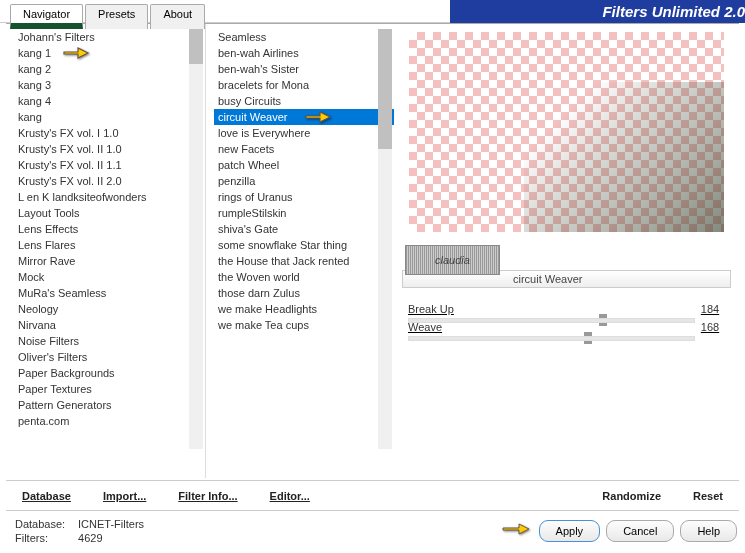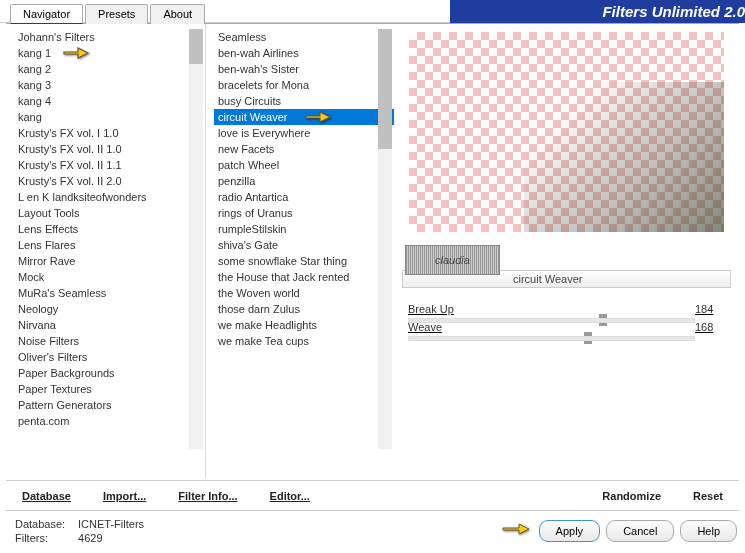--- a/index.html
+++ b/index.html
@@ -2,21 +2,21 @@
 <html><head>
 <meta charset="utf-8">
 <style>
 * { box-sizing: border-box; margin: 0; padding: 0; font-family: 'Segoe UI', Tahoma, sans-serif; font-size: 11px; }
 body { background: #fff; width: 745px; height: 553px; overflow: hidden; position: relative; }
 .hdr { height: 23px; background: #fff; border-bottom: 1px solid #ccc; position: relative; }
 .hdr-band { position: absolute; right: 0; top: 0; height: 23px; width: 295px; background: #1e3d9f; display: flex; align-items: center; justify-content: flex-end; }
 .hdr-title { color: #fff; font-weight: bold; font-style: italic; font-size: 15px; }
 .tabs { display: flex; position: absolute; left: 10px; top: 4px; }
 .tab { padding: 3px 12px; border: 1px solid #aaa; border-bottom: none; background: #f0f0f0; border-radius: 2px 2px 0 0; margin-right: 2px; cursor: pointer; }
-.tab.active { background: #fff; border-bottom: 1px solid #14532d; position: relative; z-index: 2; }
+.tab.active { background: #fff; border-bottom: 6px solid #14532d; position: relative; z-index: 2; }
 .main { display: flex; height: 455px; border-top: 1px solid #aaa; margin: 0 6px; }
 .col1 { width: 200px; border-right: 1px solid #ddd; padding: 5px 0 5px 8px; overflow: hidden; position: relative; }
 .col2 { width: 188px; padding: 5px 0 5px 8px; overflow: hidden; position: relative; }
 .col3 { flex: 1; padding: 8px; position: relative; }
 .list { height: 420px; overflow-y: auto; }
 .item { padding: 2px 4px; color: #333; cursor: pointer; white-space: nowrap; position: relative; }
 .item.sel { background: #0078d7; color: #fff; }
 .scrollbar { position: absolute; right: 2px; top: 5px; width: 14px; height: 420px; background: #f0f0f0; }
 .thumb { width: 100%; height: 35px; background: #c0c0c0; position: absolute; top: 0; }
 .preview { width: 315px; height: 200px; margin: 0 auto; background-image:
@@ -26,21 +26,21 @@
 .pvfx { position: absolute; right: 0; bottom: 0; width: 200px; height: 150px;
   background: linear-gradient(135deg,transparent 20%,rgba(80,90,70,0.2) 40%,rgba(60,70,50,0.4) 70%,rgba(50,60,40,0.6) 100%);
 }
 .watermark { position: absolute; left: 405px; top: 245px; width: 95px; height: 30px;
   background: repeating-linear-gradient(90deg,#999 0,#999 1px,#ccc 1px,#ccc 2px);
   display:flex; align-items:center; justify-content:center; color:#444; font-style:italic; font-size:12px; border:1px solid #888;}
 .fname-bar { margin-top: 38px; height: 18px; background: linear-gradient(#fff,#eee); border: 1px solid #ccc; display:flex; align-items:center; padding-left: 110px; color:#444; }
 .sliders { margin-top: 12px; text-decoration: underline; }
 .srow { display: flex; justify-content: space-between; padding: 3px 6px; color: #333; position: relative; }
 .srow::after { content:''; position:absolute; left:6px; right:36px; top:18px; height:3px; background:#e6e6e6; border:1px solid #ddd; }
-.sval { width: 30px; text-align: left; }
+.sval { width: 30px; text-align: center; }
 .handle { position:absolute; top:14px; width:8px; height:12px; background:#999; }
 .btnrow { display: flex; height: 26px; align-items: center; border-top: 1px solid #ccc; margin: 2px 6px 0; padding-top: 4px; }
 .btnrow .lbtn { padding: 2px 16px; font-weight: bold; color: #222; cursor: pointer; }
 .btnrow .sp { flex: 1; }
 .footer { height: 40px; border-top: 1px solid #ccc; margin: 4px 6px 0; display: flex; align-items: center; padding: 4px 2px; }
 .footer .info { color: #333; line-height: 14px; margin-left: 7px; }
 .footer .info span { display: inline-block; width: 60px; }
 .footer .sp { flex: 1; }
 .btn { padding: 4px 16px; border: 1px solid #aaa; background: linear-gradient(#fdfdfd,#e9e9e9); margin-left: 6px; cursor: pointer; border-radius: 9px; }
 .btn.primary { border: 1px solid #4a90d9; }
@@ -108,21 +108,20 @@
         <div class="item">busy Circuits</div>
         <div class="item sel">circuit Weaver<span class="pointer" style="position: absolute; left: 90px; top: -3px;"><span class="hand"><svg width="30" height="22" viewBox="0 0 30 22">
                 <g transform="translate(2,2)">
                   <path d="M0 8 L14 8 L14 4 L24 9 L14 14 L14 10 L0 10 Z" fill="#ffcc00" stroke="#654" stroke-width="1.2"></path>
                 </g>
               </svg></span></span></div>
         <div class="item">love is Everywhere</div>
         <div class="item">new Facets</div>
         <div class="item">patch Wheel</div>
         <div class="item">penzilla</div>
-        <div class="item">radio Antartica</div>
         <div class="item">rings of Uranus</div>
         <div class="item">rumpleStilskin</div>
         <div class="item">shiva's Gate</div>
         <div class="item">some snowflake Star thing</div>
         <div class="item">the House that Jack rented</div>
         <div class="item">the Woven world</div>
         <div class="item">those darn Zulus</div>
         <div class="item">we make Headlights</div>
         <div class="item">we make Tea cups</div>
       </div>

